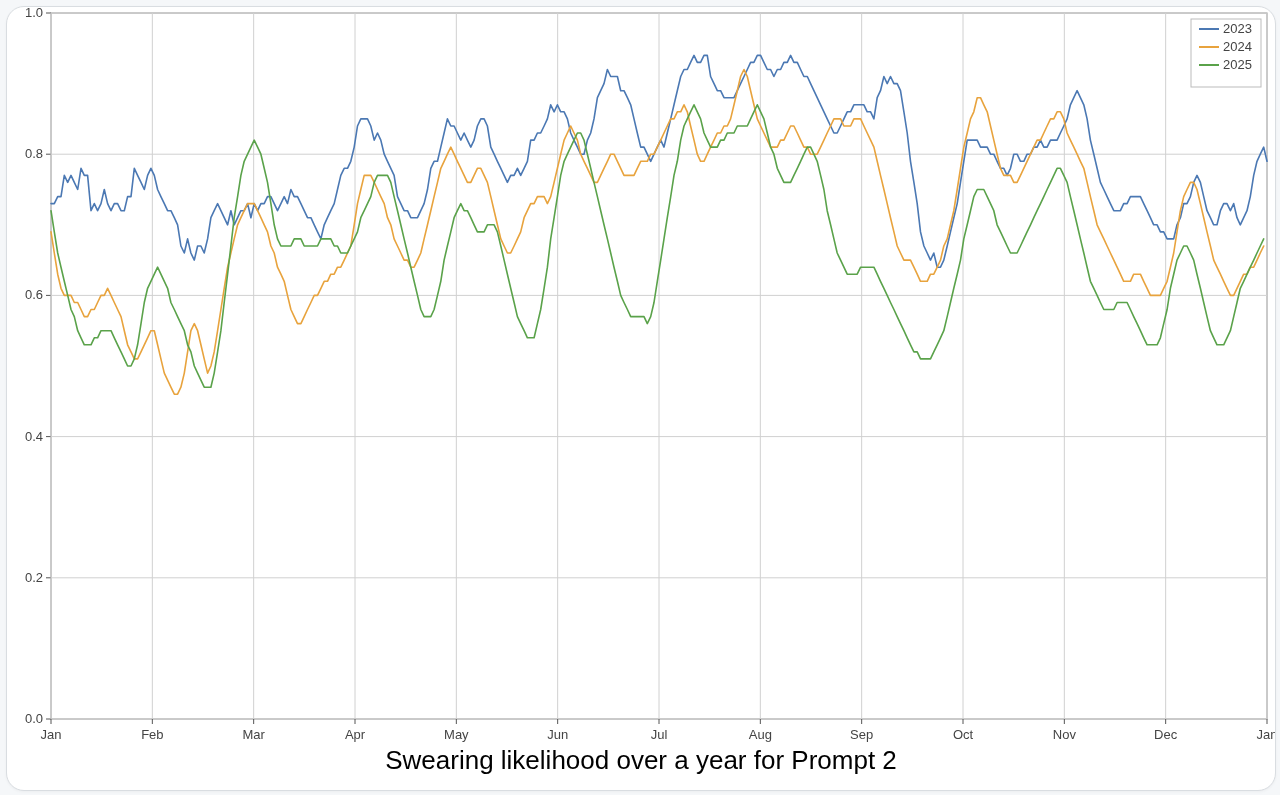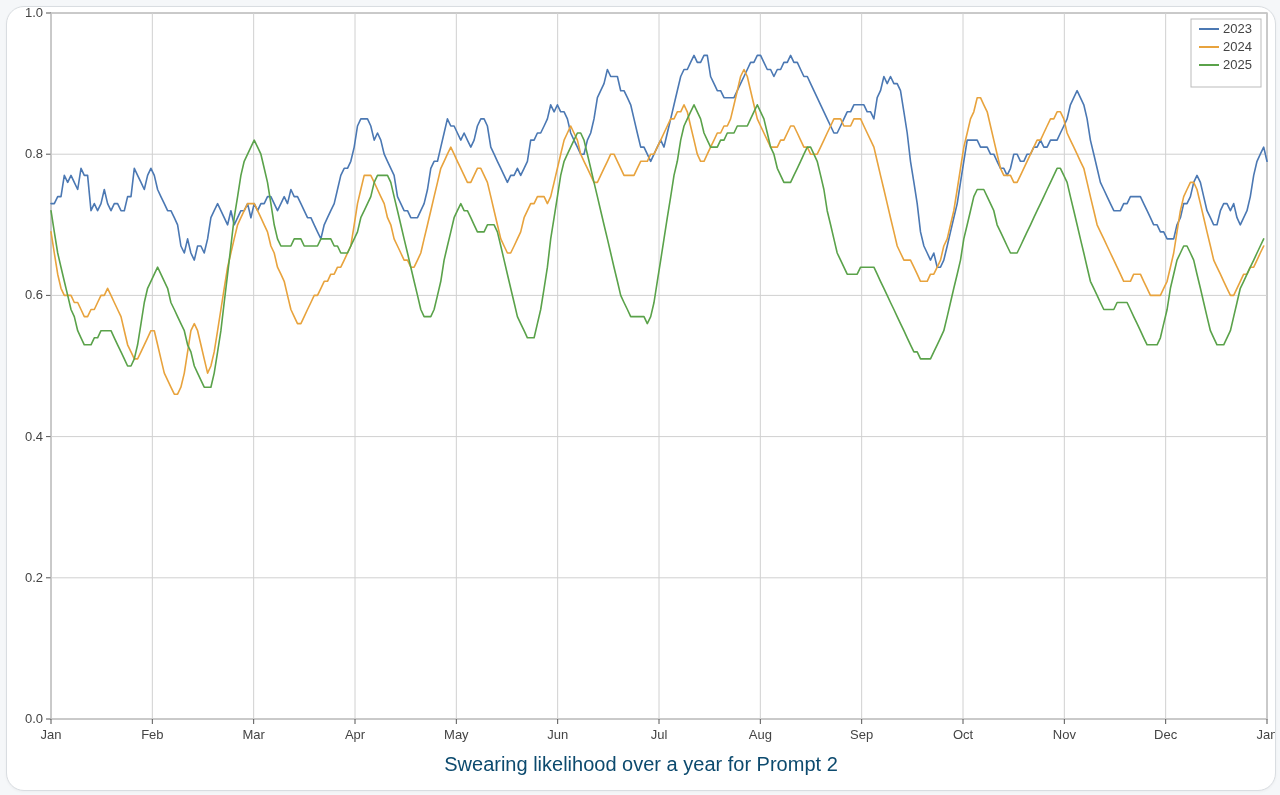--- a/index.html
+++ b/index.html
@@ -1,18 +1,18 @@
 <!DOCTYPE html>
 <html><head>
 <meta charset="utf-8">
 <style>
   html,body{margin:0;padding:0;width:1280px;height:795px;background:#f5f7f9;font-family:-apple-system,BlinkMacSystemFont,"Segoe UI",Helvetica,Arial,sans-serif;color:#333}
   .card{position:relative;margin:6px;width:1268px;height:783px;background:#fff;border:1px solid #d9dde1;border-radius:18px;box-shadow:0 1px 3px rgba(0,0,0,.04)}
   svg{display:block}
-  .caption{position:absolute;left:0;right:0;bottom:14px;text-align:center;color:#0c4a6e;font-size:20px}
+  .caption{position:absolute;left:0;right:0;bottom:14px;text-align:center;color:#000000;font-size:26px}
   .tick-label{font-size:13px;fill:#444;font-family:inherit}
   .legend-label{font-size:13px;fill:#444;font-family:inherit}
 </style>
 </head>
 <body>
 
 <div class="card">
   <svg id="chart-svg" width="1268" height="742">
       <rect x="44" y="6" width="1216" height="706" fill="none" stroke="#888" stroke-width="1"></rect>
       <line x1="44" x2="1260" y1="712" y2="712" stroke="#d0d0d0" stroke-width="1"></line>

